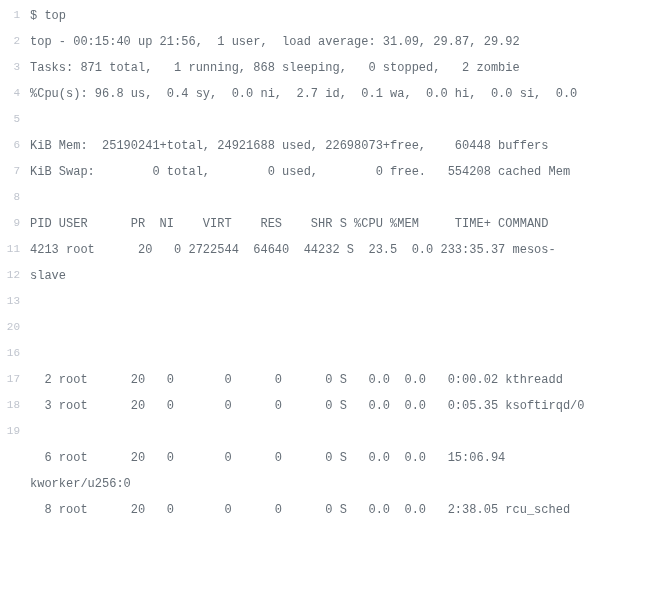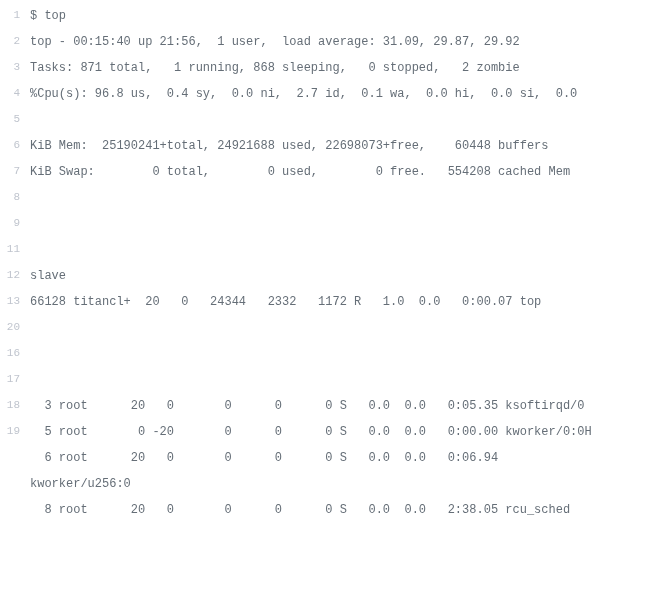--- a/index.html
+++ b/index.html
@@ -67,52 +67,53 @@
     <div class="line">
       <span class="lineno">7</span>
       <span class="content">KiB Swap:        0 total,        0 used,        0 free.   554208 cached Mem</span>
     </div>
     <div class="line">
       <span class="lineno">8</span>
       <span class="content"></span>
     </div>
     <div class="line">
       <span class="lineno">9</span>
+      <span class="content">PID USER      PR  NI    VIRT    RES    SHR S %CPU %MEM     TIME+ COMMAND</span>
     </div>
     <div class="line">
       <span class="lineno">11</span>
+      <span class="content">4213 root      20   0 2722544  64640  44232 S  23.5  0.0 233:35.37 mesos-</span>
     </div>
     <div class="line">
       <span class="lineno">12</span>
       <span class="content">slave</span>
     </div>
     <div class="line">
       <span class="lineno">13</span>
-      <span class="content">66128 titancl+  20   0   24344   2332   1172 R   1.0  0.0   0:00.07 top</span>
     </div>
     <div class="line">
       <span class="lineno">20</span>
     </div>
     <div class="line">
       <span class="lineno">16</span>
     </div>
     <div class="line">
       <span class="lineno">17</span>
+      <span class="content">  2 root      20   0       0      0      0 S   0.0  0.0   0:00.02 kthreadd</span>
     </div>
     <div class="line">
       <span class="lineno">18</span>
       <span class="content">  3 root      20   0       0      0      0 S   0.0  0.0   0:05.35 ksoftirqd/0</span>
     </div>
     <div class="line">
       <span class="lineno">19</span>
-      <span class="content">  5 root       0 -20       0      0      0 S   0.0  0.0   0:00.00 kworker/0:0H</span>
     </div>
     <div class="line">
       <span class="lineno"></span>
-      <span class="content">  6 root      20   0       0      0      0 S   0.0  0.0   0:06.94 </span>
+      <span class="content">  6 root      20   0       0      0      0 S   0.0  0.0   15:06.94 </span>
     </div>
     <div class="line">
       <span class="lineno"></span>
       <span class="content">kworker/u256:0</span>
     </div>
     <div class="line">
       <span class="lineno"></span>
       <span class="content">  8 root      20   0       0      0      0 S   0.0  0.0   2:38.05 rcu_sched</span>
     </div>
   </div>

